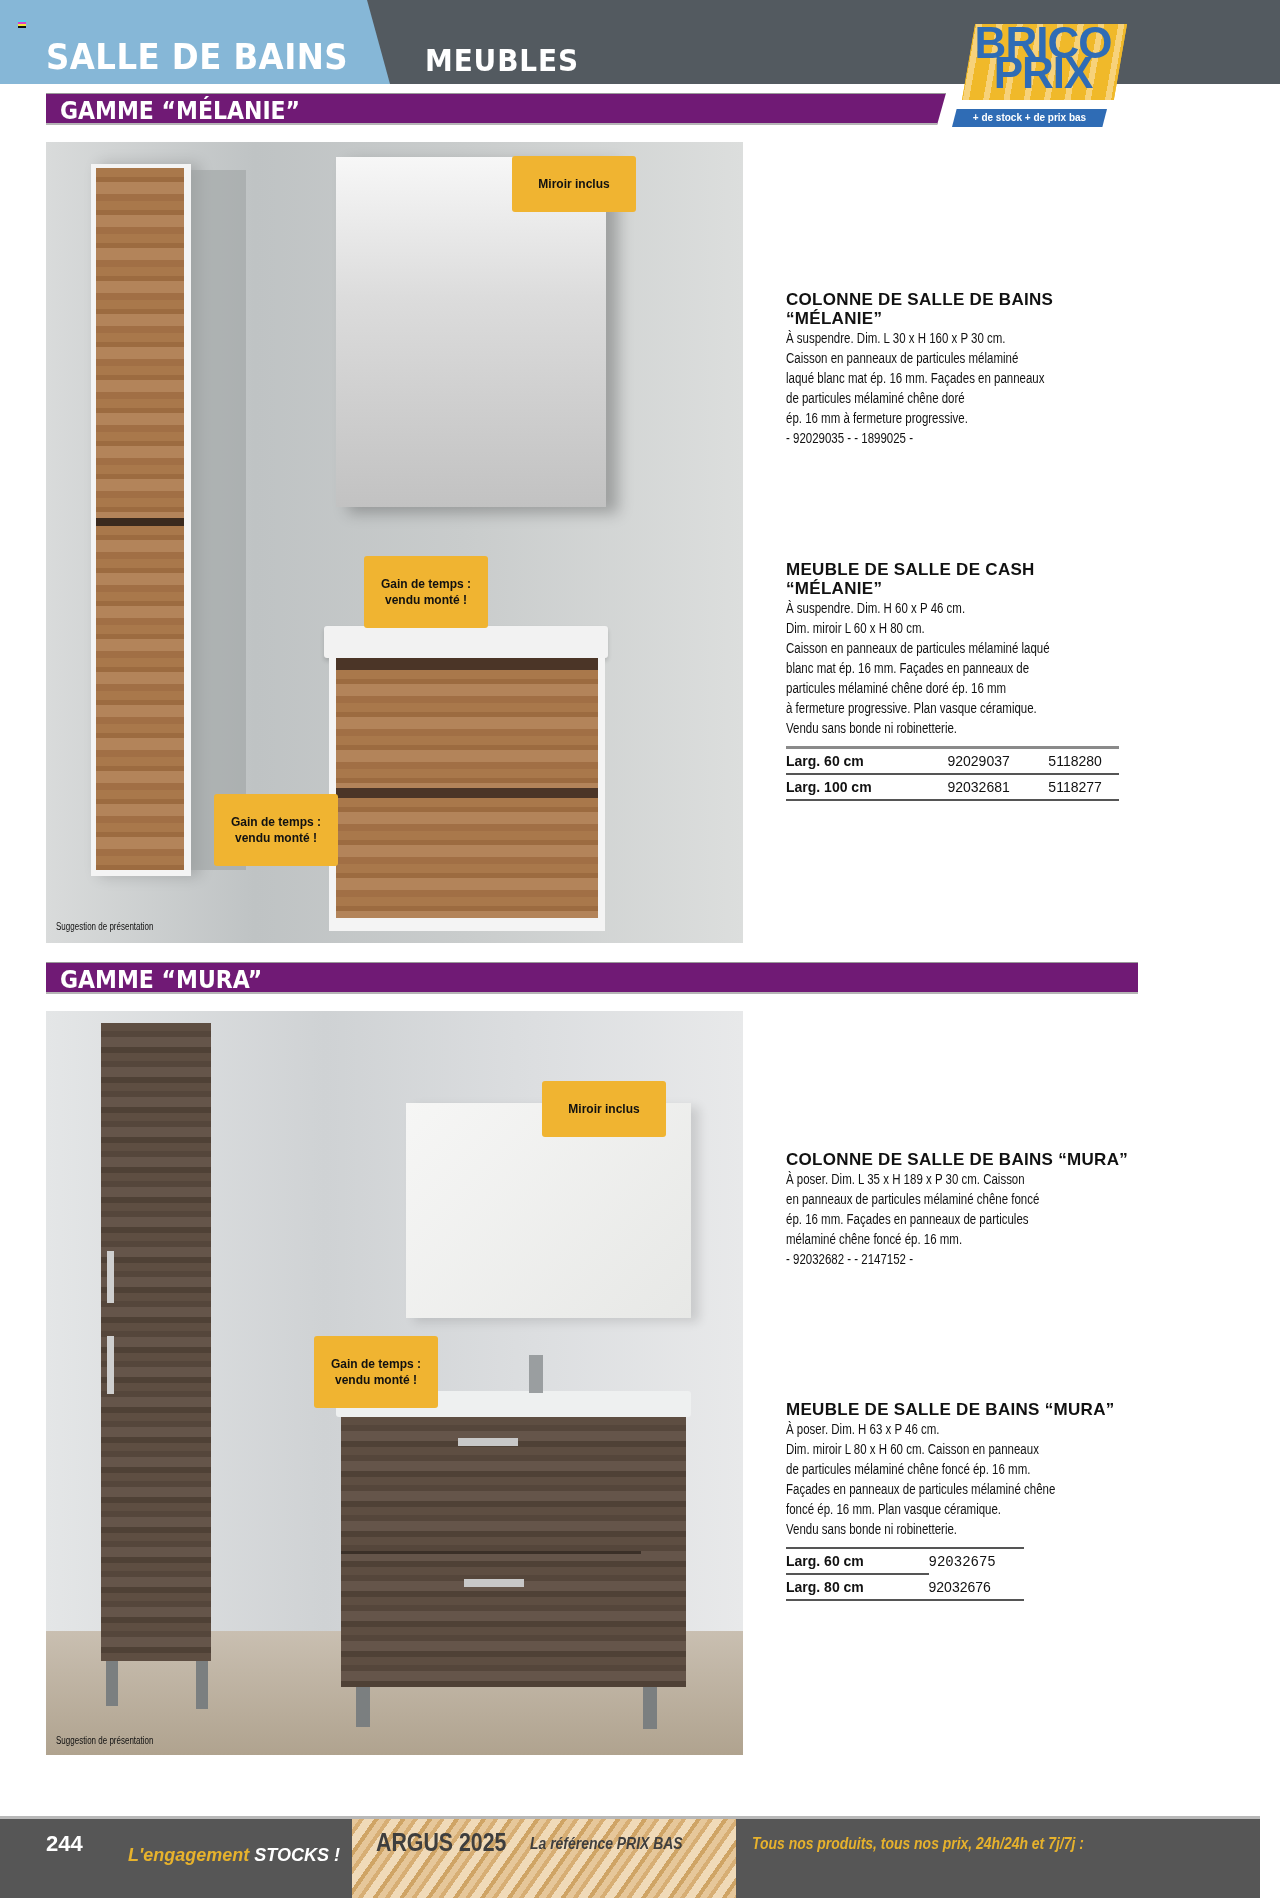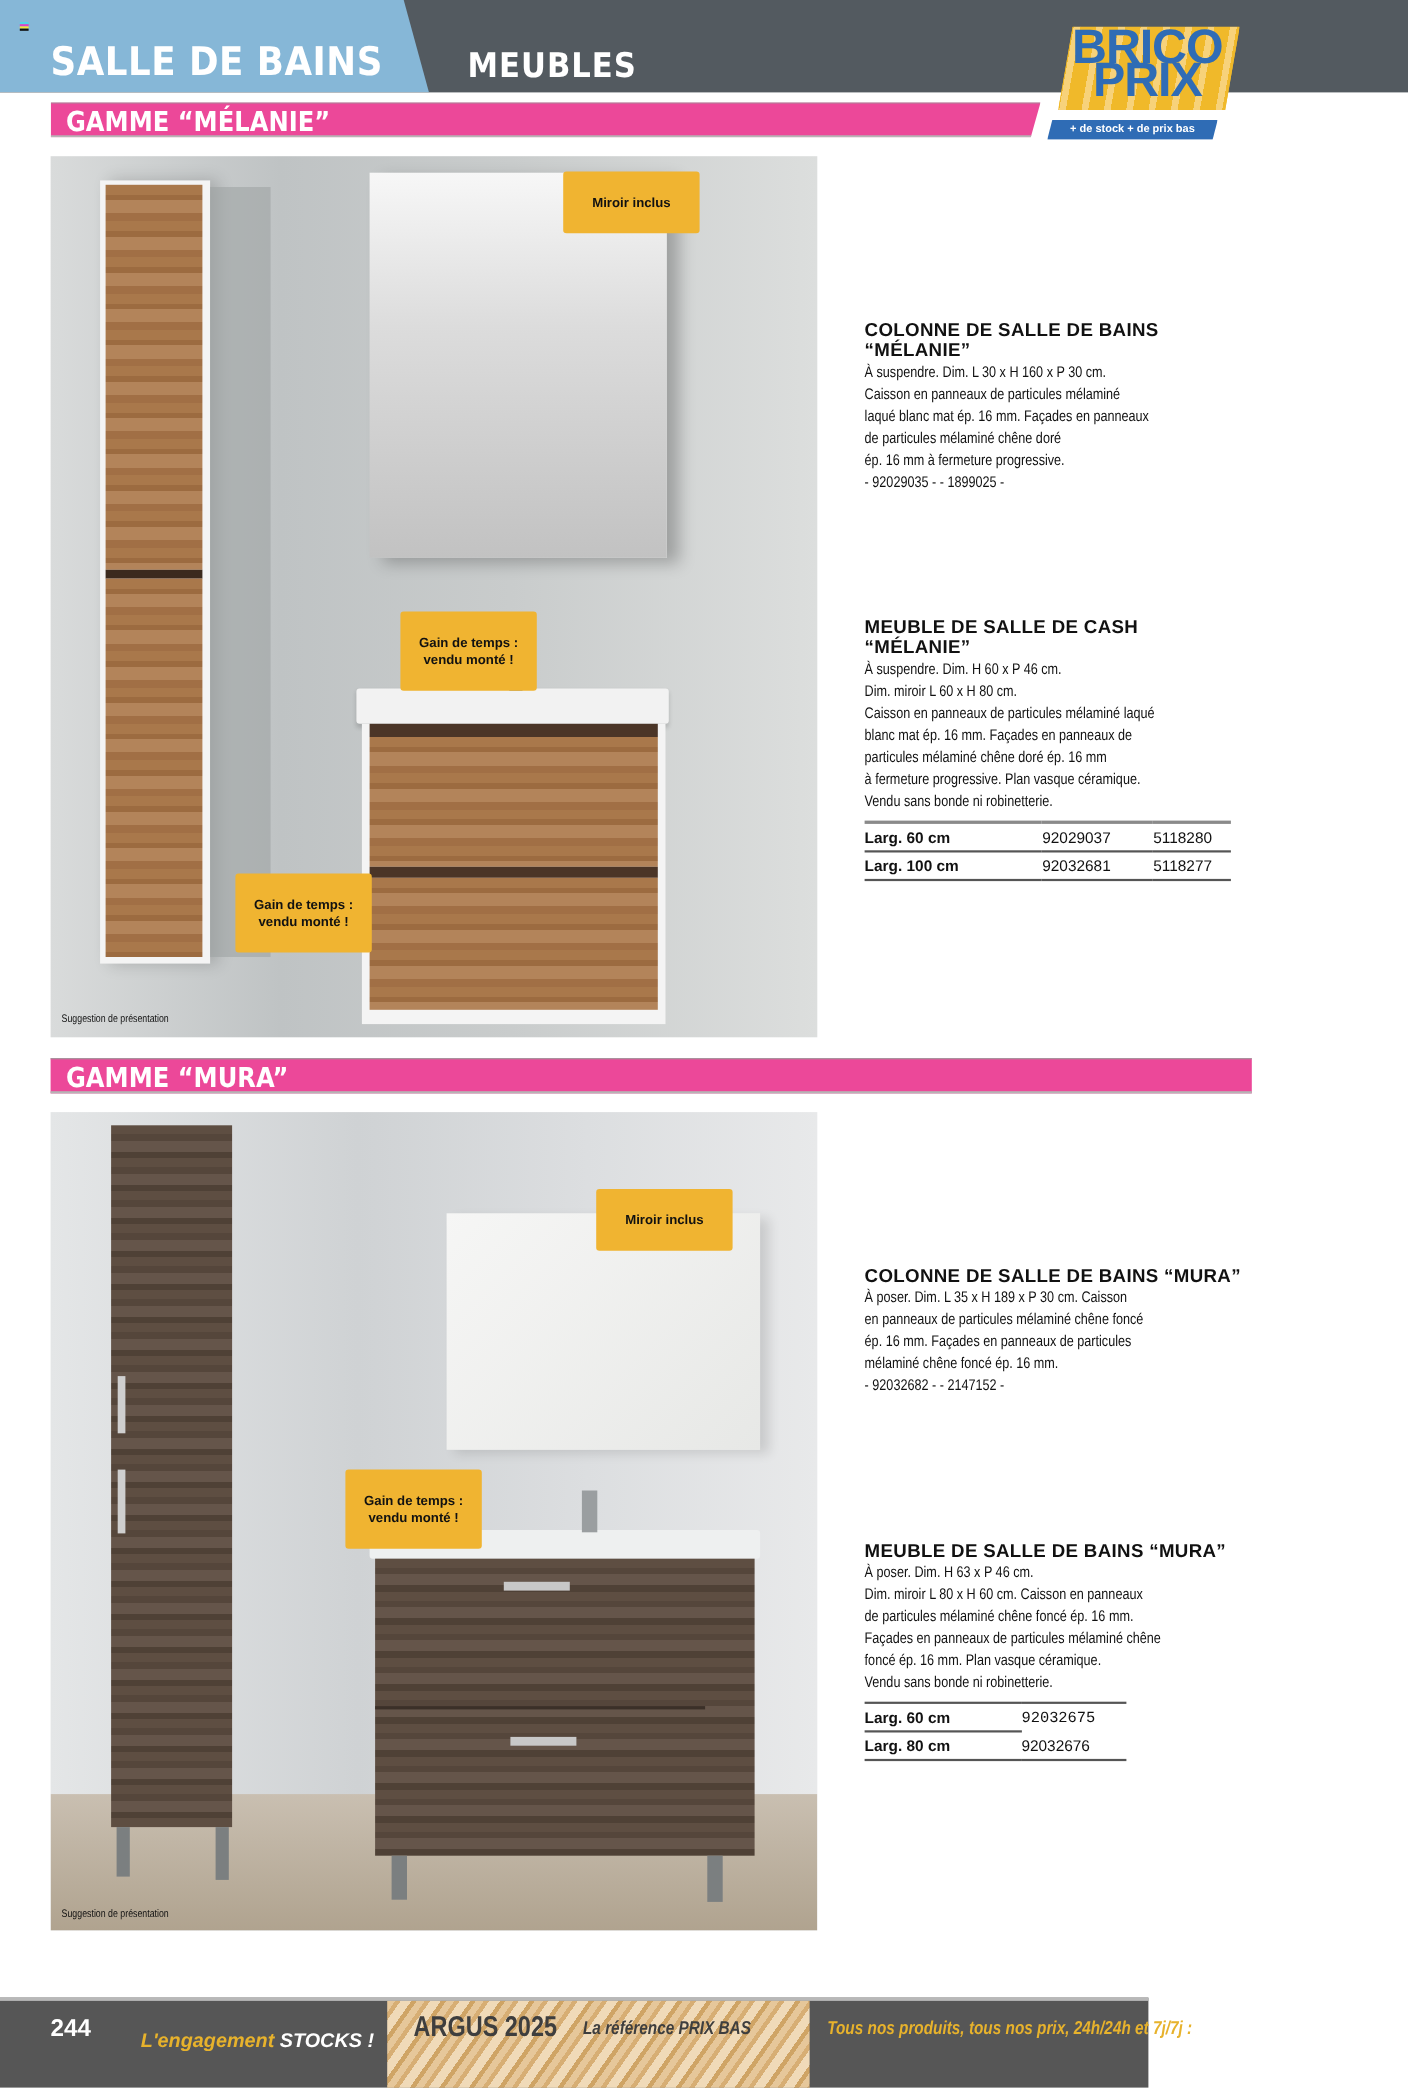--- a/index.html
+++ b/index.html
@@ -24,21 +24,21 @@
     background-image: repeating-linear-gradient(100deg, #f0b92a 0 14px, #f7d27a 14px 20px); }
   .logo .brand { position: absolute; left: 16px; top: 2px; width: 150px; font-family: "Liberation Sans", sans-serif;
     font-weight: bold; color: #2f6cb5; line-height: 34px; text-align: center; letter-spacing: -1px; }
   .logo .brand .l1 { font-size: 44px; display: block; }
   .logo .brand .l2 { font-size: 44px; display: block; margin-top: -4px; }
   .logo .tagline { position: absolute; left: 0; top: 85px; width: 155px; height: 18px; background: #2f6cb5;
     clip-path: polygon(3% 0, 100% 0, 97% 100%, 0 100%); color: #ffffff; font-family: "Liberation Sans", sans-serif;
     font-weight: bold; font-size: 10px; line-height: 18px; text-align: center; }
 
   
-  .section-bar { position: absolute; height: 32px; background: #ec4899; border-bottom: 2px solid #b5b5b5; border-top: 1px solid #9a9a9a; }
+  .section-bar { position: absolute; height: 32px; background: #701a75; border-bottom: 2px solid #b5b5b5; border-top: 1px solid #9a9a9a; }
   .section-bar .label { position: absolute; left: 14px; top: 2px; font-family: "DejaVu Sans", sans-serif; font-weight: bold;
     font-size: 25px; color: #ffffff; transform: scaleX(0.88); transform-origin: left center; white-space: nowrap; }
   .bar-melanie { left: 46px; top: 93px; width: 900px; clip-path: polygon(0 0, 100% 0, 99% 100%, 0 100%); }
   .bar-mura { left: 46px; top: 962px; width: 1092px; }
 
   
   .photo { position: absolute; overflow: hidden; }
   .photo-melanie { left: 46px; top: 142px; width: 697px; height: 801px;
     background: linear-gradient(90deg, #d9dbdb 0%, #bfc3c4 30%, #c9cccc 60%, #dcdedd 100%); }
   .photo-mura { left: 46px; top: 1011px; width: 697px; height: 744px;
@@ -57,21 +57,21 @@
   .product { position: absolute; font-family: "Liberation Sans", sans-serif; width: 370px; margin-left: 11px; }
   .product .ptitle { font-weight: bold; font-size: 17px; line-height: 19px; color: #111; letter-spacing: 0.3px; }
   .product .pdesc { font-size: 14px; line-height: 20px; color: #111; transform: scaleX(0.82); transform-origin: left top; width: 122%; white-space: pre-line; }
   .ptable { margin-top: 8px; border-top: 3px solid #8a8a8a; border-collapse: collapse; }
   .ptable td { font-size: 14px; line-height: 24px; height: 24px; padding: 0; border-bottom: 2px solid #555; }
   .ptable td.size { font-weight: bold; width: 160px; }
   .ptable td.ref { width: 100px; }
   .ptable td.code { width: 70px; }
 
   
-  .footer { position: absolute; left: 0; top: 1816px; width: 1044px; height: 82px; background: #565656; border-top: 3px solid #b8b8b8; }
+  .footer { position: absolute; left: 0; top: 1816px; width: 1260px; height: 82px; background: #565656; border-top: 3px solid #b8b8b8; }
   .footer .pagenum { position: absolute; left: 46px; top: 12px; font-family: "Liberation Sans", sans-serif; font-weight: bold; font-size: 22px; color: #ffffff; }
   .footer .engage { position: absolute; left: 128px; top: 14px; font-family: "Liberation Sans", sans-serif; font-weight: bold; font-style: italic; font-size: 18px; white-space: nowrap; margin-top: 12px; }
   .footer .engage .y { color: #e7b22c; }
   .footer .engage .w { color: #ffffff; }
   .footer .wood { position: absolute; left: 352px; top: 0; width: 384px; height: 82px;
     background: repeating-linear-gradient(125deg, #e6c79a 0 6px, #d7ae74 6px 10px, #f0dab8 10px 18px, #cfa465 18px 22px); }
   .footer .argus { position: absolute; left: 376px; top: 8px; font-family: "Liberation Sans", sans-serif; font-weight: bold; font-size: 26px; color: #3e3e3e; transform: scaleX(0.82); transform-origin: left center; white-space: nowrap; }
   .footer .ref { position: absolute; left: 530px; top: 15px; font-family: "Liberation Sans", sans-serif; font-weight: bold; font-style: italic; font-size: 17px; color: #3e3e3e; transform: scaleX(0.82); transform-origin: left center; white-space: nowrap; }
   .footer .slogan { position: absolute; left: 752px; top: 15px; font-family: "Liberation Sans", sans-serif; font-weight: bold; font-style: italic; font-size: 17px; color: #e7b22c; white-space: nowrap; transform: scaleX(0.82); transform-origin: left center; }
 </style>

